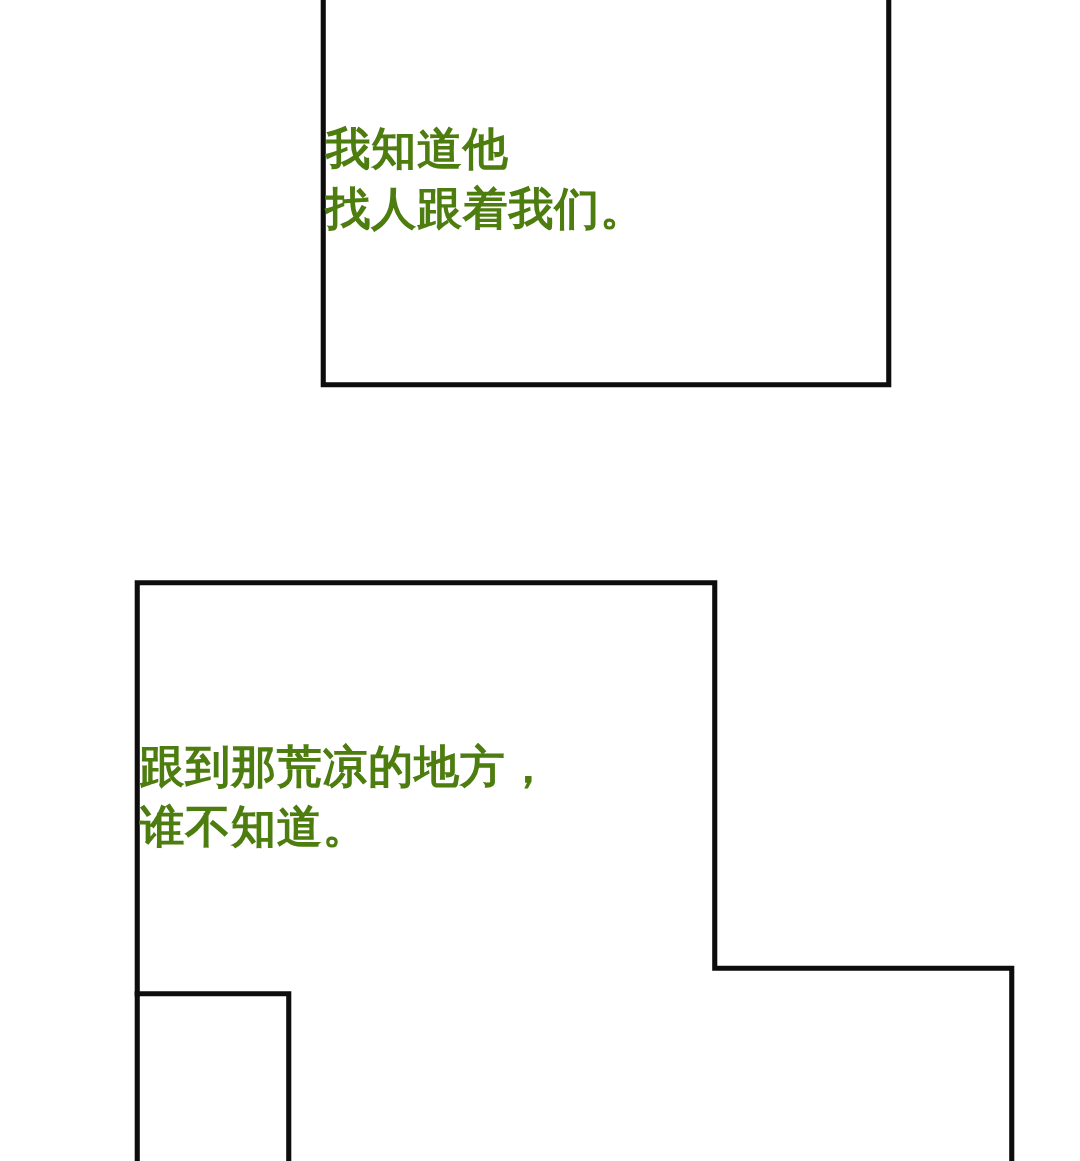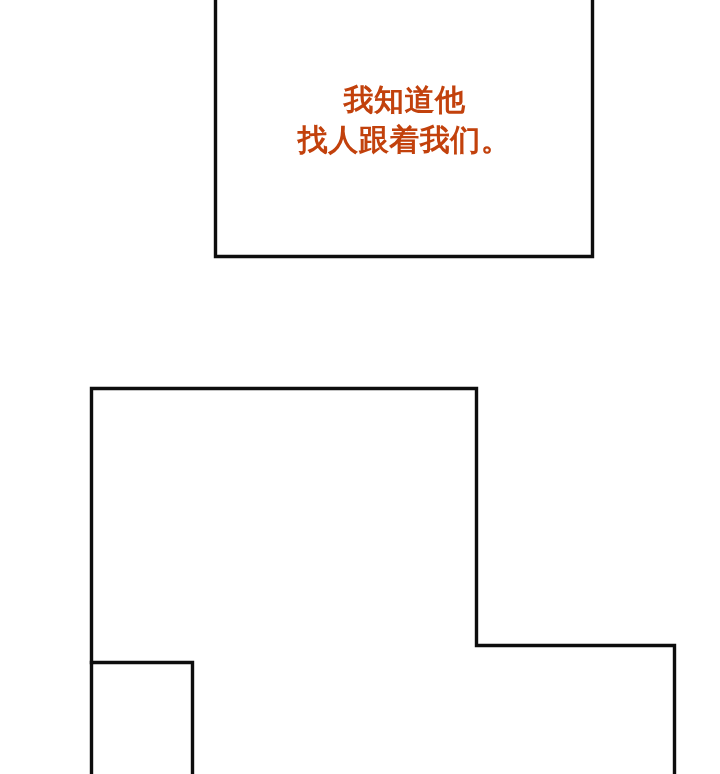--- a/index.html
+++ b/index.html
@@ -18,22 +18,22 @@
   .panel-svg {
     position: absolute;
     top: 0;
     left: 0;
     width: 720px;
     height: 774px;
     pointer-events: none;
   }
   .caption {
     position: absolute;
-    text-align: center;
-    color: #c2410c;
+    text-align: left;
+    color: #4d7c0f;
     font-family: "DejaVu Sans", "Liberation Sans", sans-serif;
     font-weight: 700;
     font-size: 30px;
     line-height: 40px;
     letter-spacing: 0.5px;
     white-space: pre-line;
     -webkit-font-smoothing: antialiased;
   }
   
   #caption-1 {
@@ -57,14 +57,16 @@
 
     <path d="M 215.5 -10 L 215.5 256.5 L 592.5 256.5 L 592.5 -10" fill="none" stroke="#0d0d0d" stroke-width="3.4" stroke-linecap="square" stroke-linejoin="miter"></path>
 
     <path d="M 91.5 784 L 91.5 662.5 L 192.5 662.5 L 192.5 784" fill="none" stroke="#0d0d0d" stroke-width="3.4" stroke-linecap="square" stroke-linejoin="miter"></path>
     <path d="M 91.5 662.5 L 91.5 388.5 L 476.5 388.5 L 476.5 645.5 L 674.5 645.5 L 674.5 784" fill="none" stroke="#0d0d0d" stroke-width="3.4" stroke-linecap="square" stroke-linejoin="miter"></path>
   </svg>
 
   <div class="caption" id="caption-1">我知道他
 找人跟着我们。</div>
 
+  <div class="caption" id="caption-2">跟到那荒凉的地方，
+谁不知道。</div>
 
 </div>
 
 </body></html>

